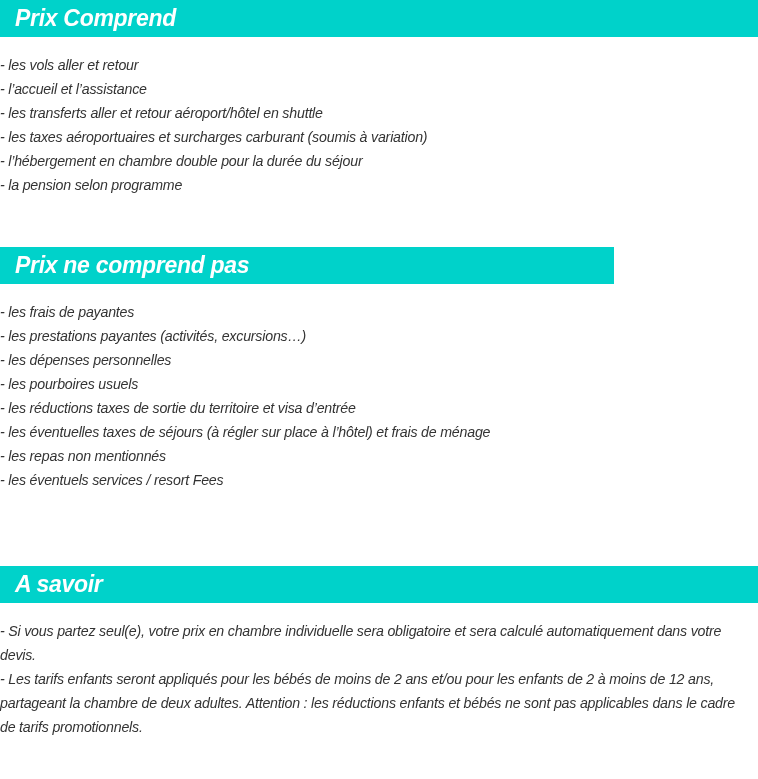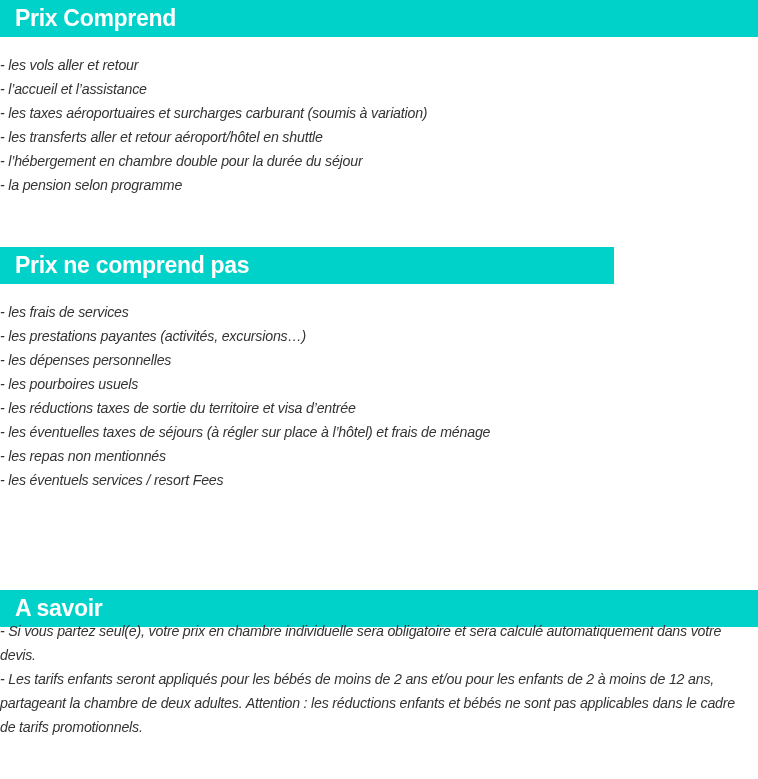--- a/index.html
+++ b/index.html
@@ -5,20 +5,21 @@
     html, body { margin: 0; padding: 0; background: #ffffff; }
     body {
       width: 758px; height: 779px; overflow: hidden;
       font-family: "Liberation Sans", "DejaVu Sans", sans-serif;
       color: #333333;
     }
     .section-bar {
       height: 37px;
       background: #00d2ca;
       color: #ffffff;
+      font-style: italic;
       font-weight: bold;
       font-size: 23px;
       line-height: 37px;
       padding-left: 15px;
       box-sizing: border-box;
       letter-spacing: -0.3px;
     }
     .list {
       list-style: none;
       margin: 0; padding: 0;
@@ -33,39 +34,39 @@
       font-size: 14.2px;
       line-height: 24px;
       letter-spacing: -0.2px;
       margin: 0;
       padding-right: 12px;
     }
     #s1 { position: absolute; top: 0; left: 0; width: 758px; }
     #l1 { position: absolute; top: 53px; left: 0; }
     #s2 { position: absolute; top: 247px; left: 0; width: 614px; }
     #l2 { position: absolute; top: 300px; left: 0; }
-    #s3 { position: absolute; top: 590px; left: 0; width: 758px; }
+    #s3 { position: absolute; top: 566px; left: 0; width: 758px; }
     #l3 { position: absolute; top: 619px; left: 0; width: 758px; }
   </style>
 </head>
 <body>
 
 <div id="s1" class="section-bar">Prix Comprend</div>
 <ul id="l1" class="list">
   <li>- les vols aller et retour</li>
   <li>- l’accueil et l’assistance</li>
+  <li>- les transferts aller et retour aéroport/hôtel en shuttle</li>
   <li>- les taxes aéroportuaires et surcharges carburant (soumis à variation)</li>
-  <li>- les transferts aller et retour aéroport/hôtel en shuttle</li>
   <li>- l’hébergement en chambre double pour la durée du séjour</li>
   <li>- la pension selon programme</li>
 </ul>
 
 <div id="s2" class="section-bar">Prix ne comprend pas</div>
 <ul id="l2" class="list">
-  <li>- les frais de services</li>
+  <li>- les frais de payantes</li>
   <li>- les prestations payantes (activités, excursions…)</li>
   <li>- les dépenses personnelles</li>
   <li>- les pourboires usuels</li>
   <li>- les réductions taxes de sortie du territoire et visa d’entrée</li>
   <li>- les éventuelles taxes de séjours (à régler sur place à l’hôtel) et frais de ménage</li>
   <li>- les repas non mentionnés</li>
   <li>- les éventuels services / resort Fees</li>
 </ul>
 
 <div id="s3" class="section-bar">A savoir</div>

